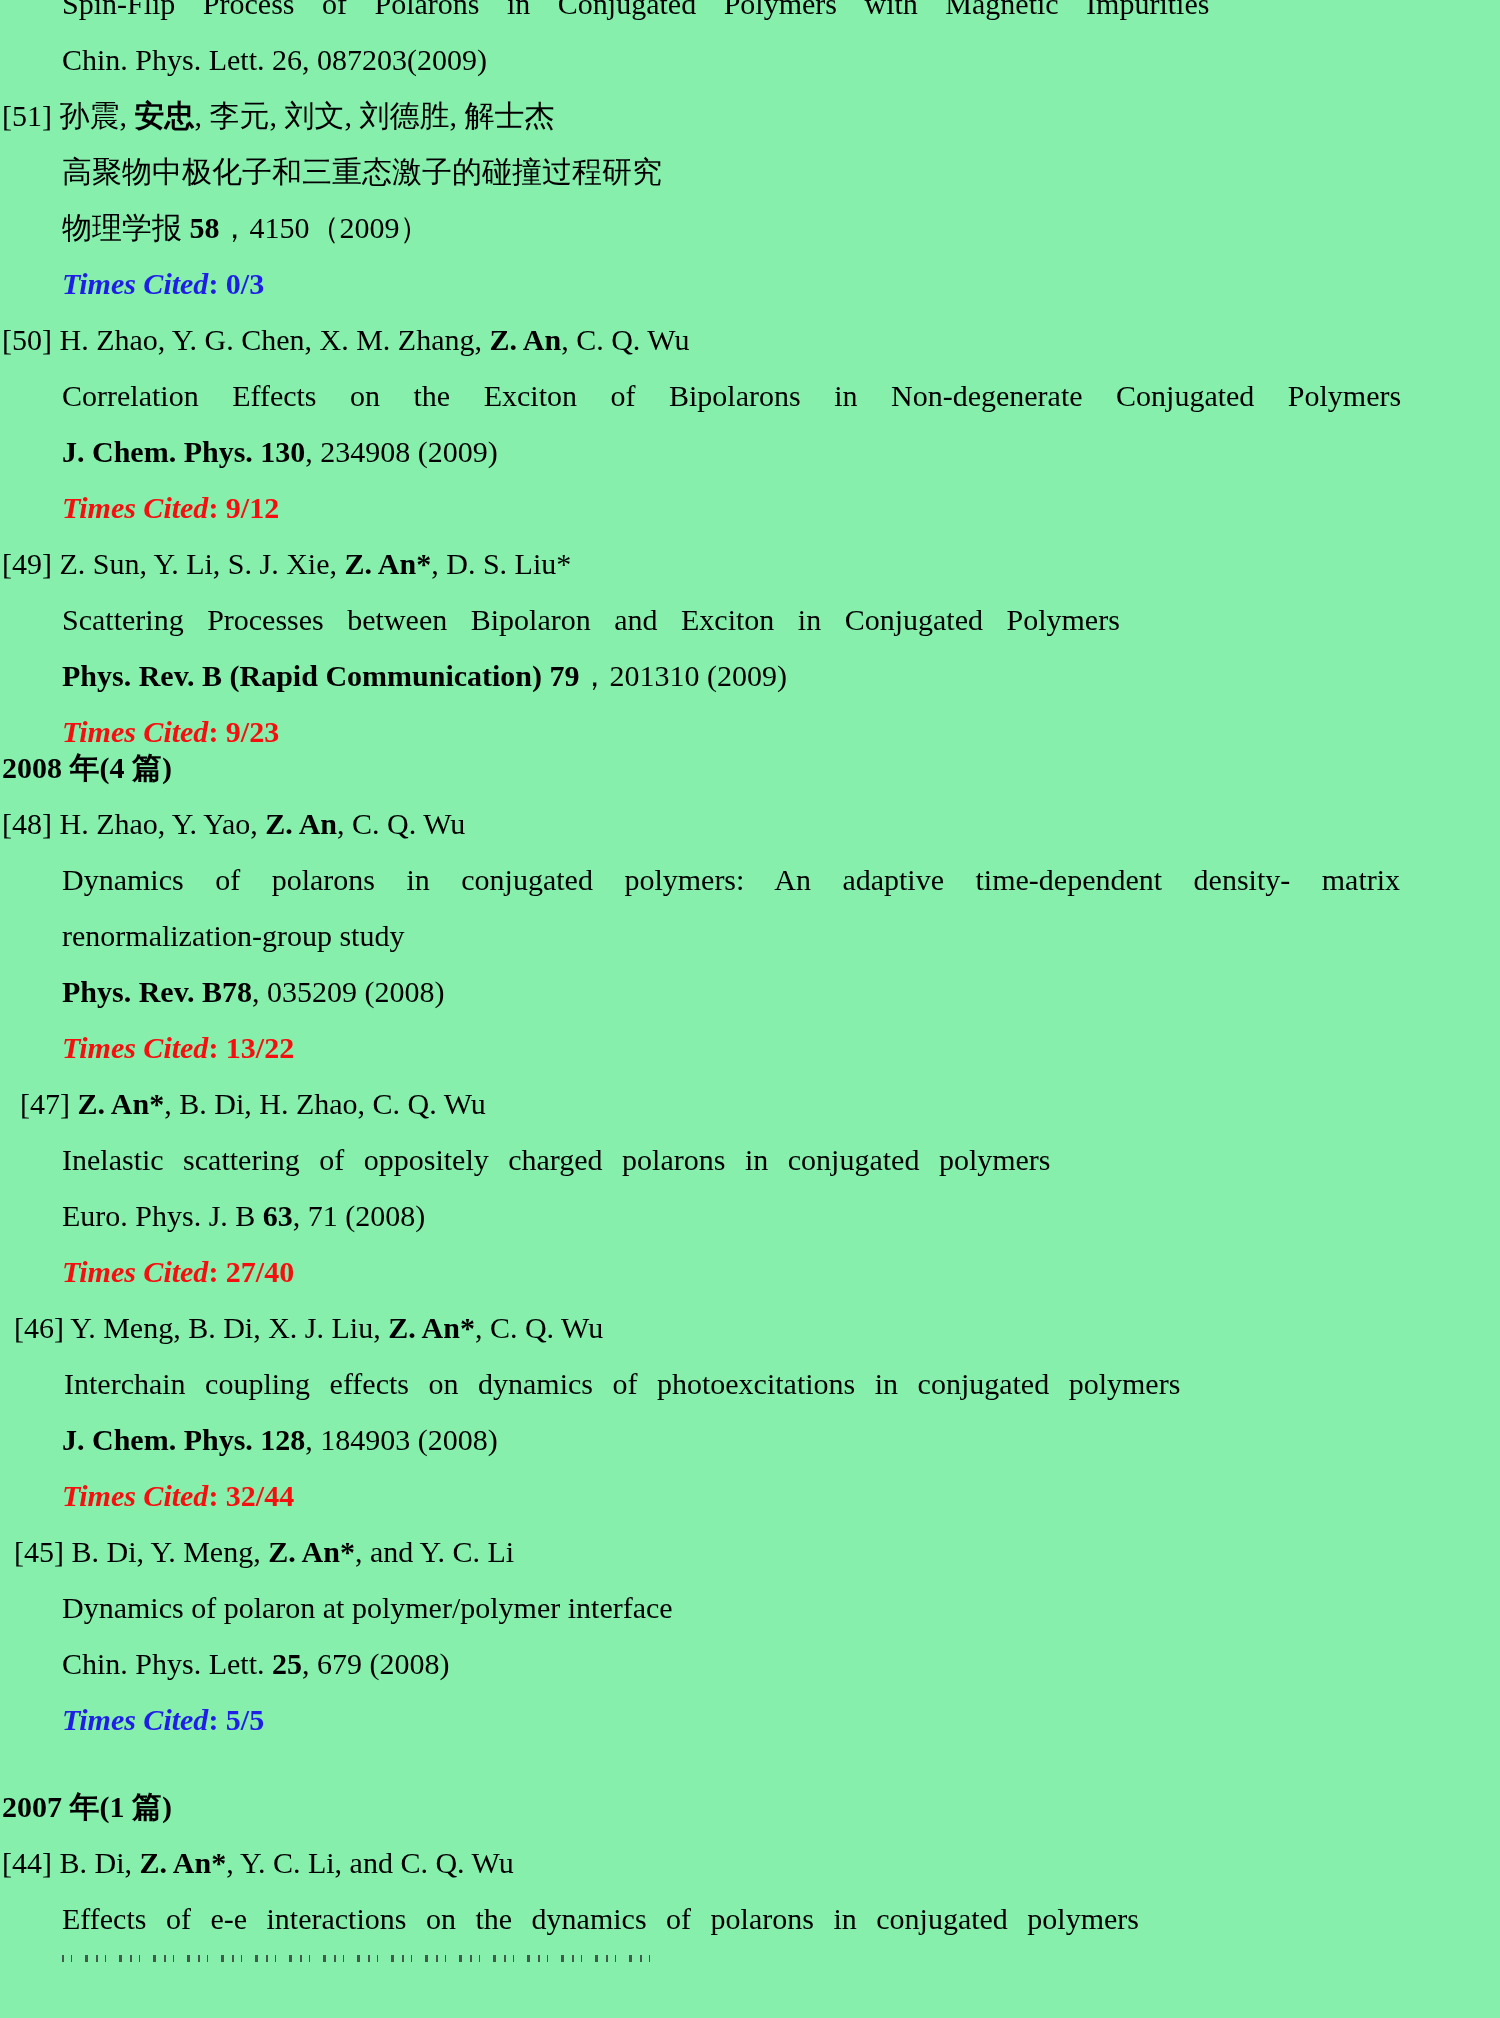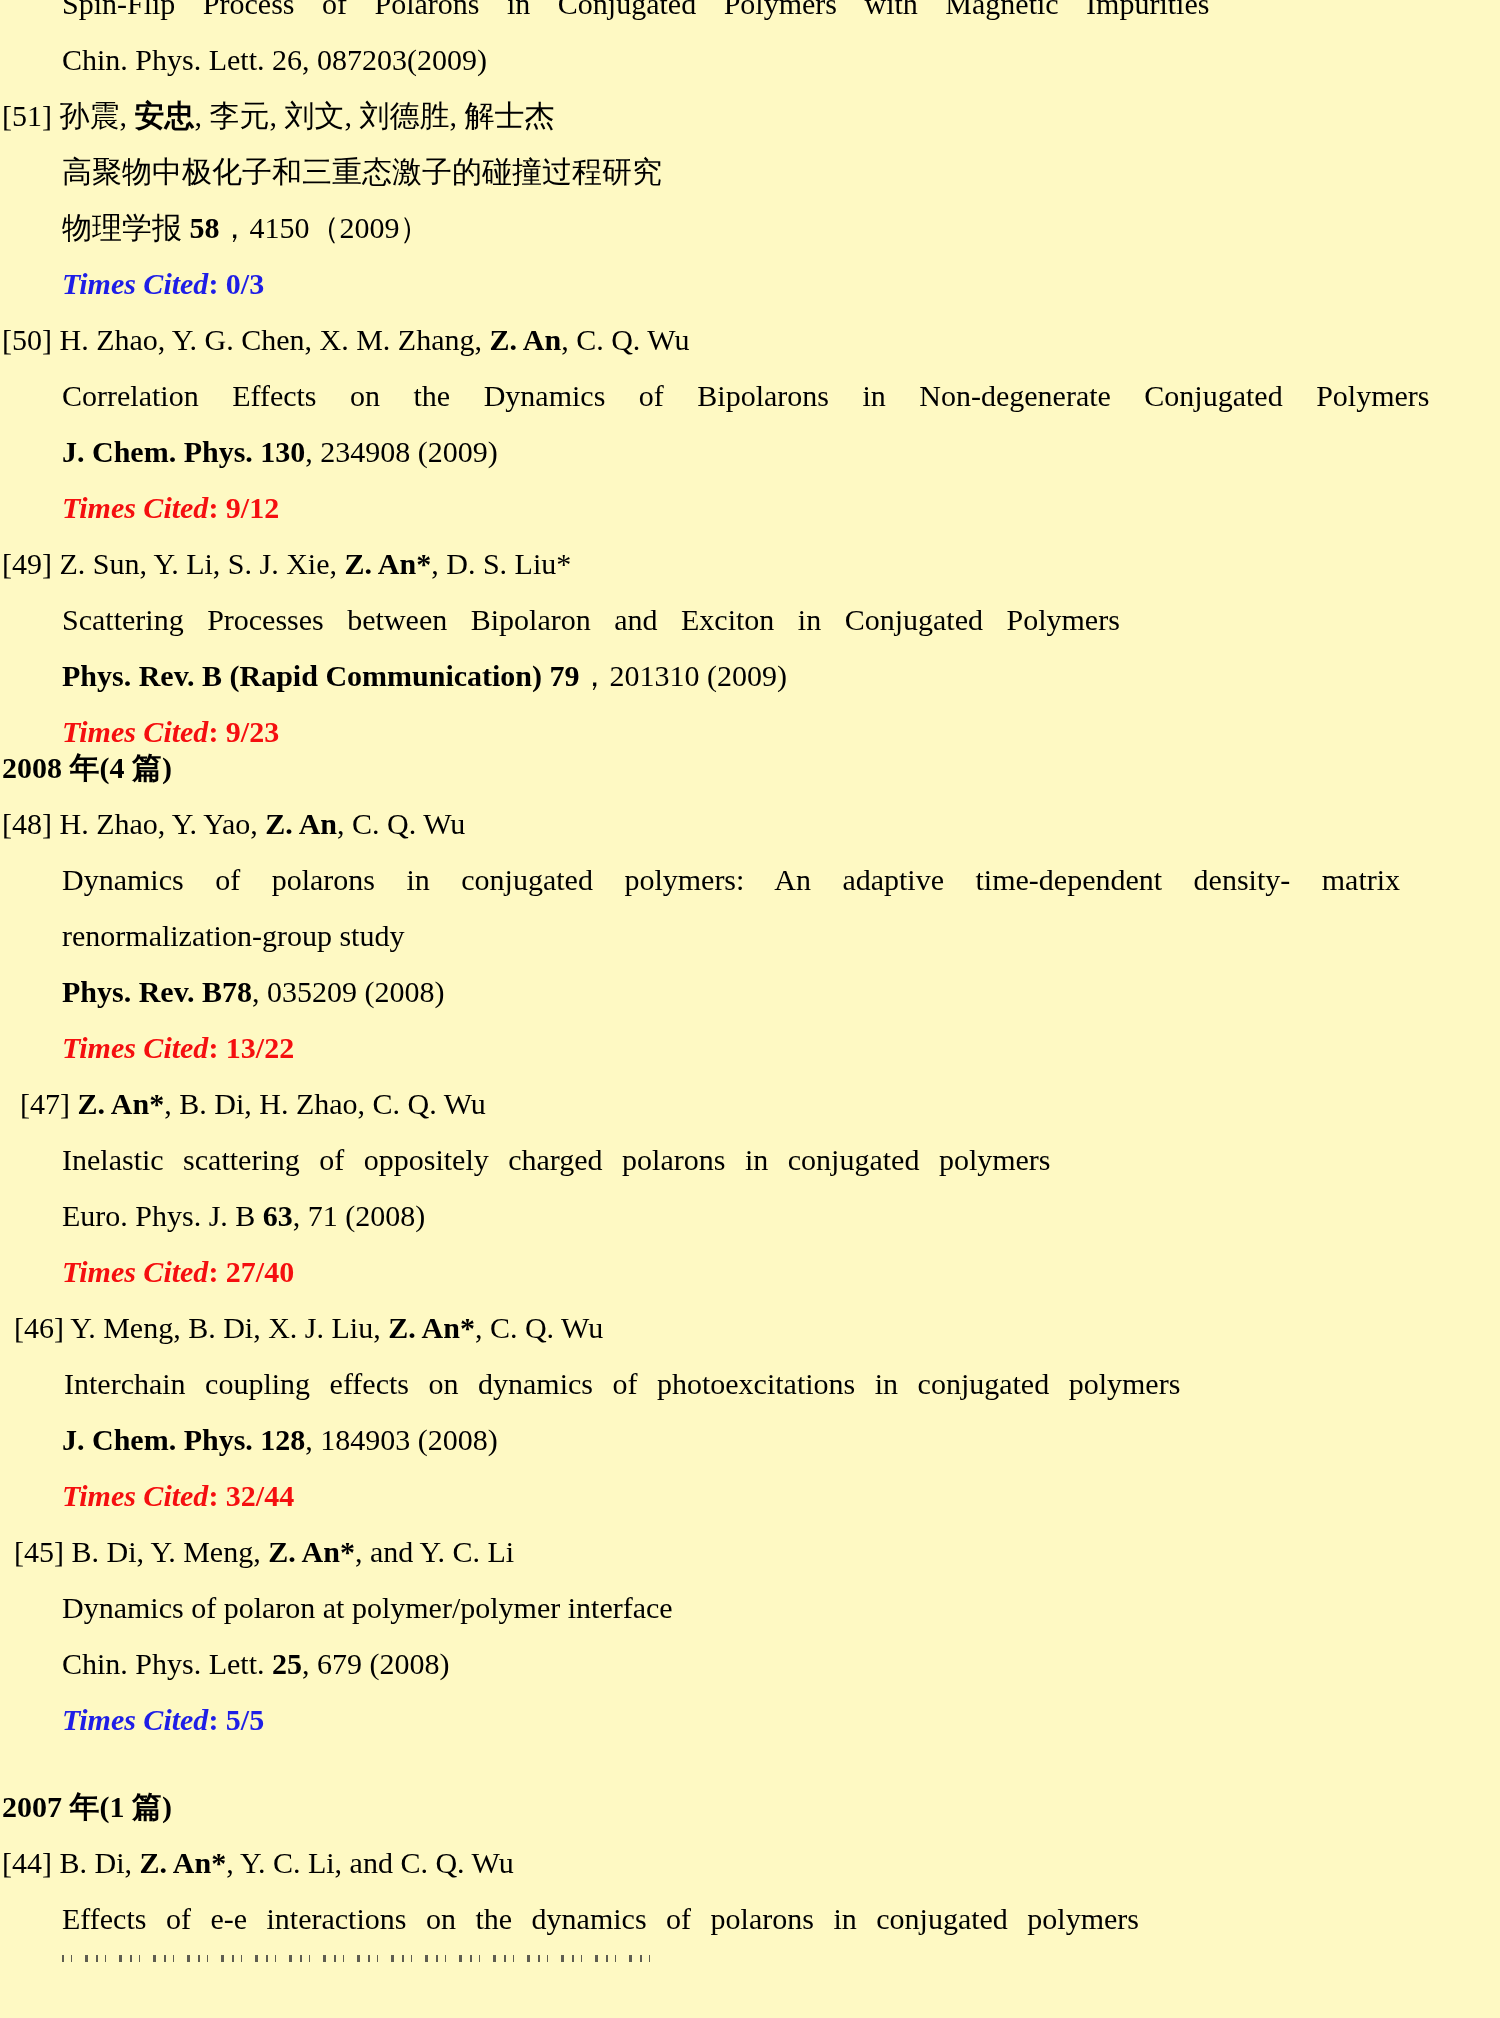--- a/index.html
+++ b/index.html
@@ -1,20 +1,20 @@
 <!DOCTYPE html>
 <html><head>
 <meta charset="utf-8">
 <style>
   html,body { margin:0; padding:0; background:#ffffff; }
   #page {
     position:relative;
     width:1500px; height:2018px;
     overflow:hidden;
-    background:#fef9c3;
+    background:#86efac;
     font-family:"Liberation Serif","DejaVu Serif",serif;
     font-size:30px;
     color:#000000;
   }
   #doc { margin-top:-24px; }
   .line {
     height:56px;
     line-height:56px;
     white-space:nowrap;
   }
@@ -35,21 +35,21 @@
 
 <div id="page">
   <div id="doc">
       <div class="line" style="margin-left: 62px; word-spacing: 20px;"><span class="">Spin-Flip Process of Polarons in Conjugated Polymers with Magnetic Impurities</span></div>
       <div class="line" style="margin-left: 62px;"><span class="">Chin. Phys. Lett. 26, 087203(2009)</span></div>
       <div class="line" style="margin-left: 2px;"><span class="">[51] 孙震, </span><span class="seg-b ">安忠</span><span class="">, 李元, 刘文, 刘德胜, 解士杰</span></div>
       <div class="line" style="margin-left: 62px;"><span class="">高聚物中极化子和三重态激子的碰撞过程研究</span></div>
       <div class="line" style="margin-left: 62px;"><span class="">物理学报 </span><span class="seg-b ">58</span><span class="">，4150（2009）</span></div>
       <div class="line" style="margin-left: 62px;"><span class="seg-b seg-i" style="color: rgb(30, 30, 230);">Times Cited</span><span class="seg-b " style="color: rgb(30, 30, 230);">: 0/3</span></div>
       <div class="line" style="margin-left: 2px;"><span class="">[50] H. Zhao, Y. G. Chen, X. M. Zhang, </span><span class="seg-b ">Z. An</span><span class="">, C. Q. Wu</span></div>
-      <div class="line" style="margin-left: 62px; word-spacing: 26px;"><span class="">Correlation Effects on the Dynamics of Bipolarons in Non-degenerate Conjugated Polymers</span></div>
+      <div class="line" style="margin-left: 62px; word-spacing: 26px;"><span class="">Correlation Effects on the Exciton of Bipolarons in Non-degenerate Conjugated Polymers</span></div>
       <div class="line" style="margin-left: 62px;"><span class="seg-b ">J. Chem. Phys. 130</span><span class="">, 234908 (2009)</span></div>
       <div class="line" style="margin-left: 62px;"><span class="seg-b seg-i" style="color: rgb(245, 15, 15);">Times Cited</span><span class="seg-b " style="color: rgb(245, 15, 15);">: 9/12</span></div>
       <div class="line" style="margin-left: 2px;"><span class="">[49] Z. Sun, Y. Li, S. J. Xie, </span><span class="seg-b ">Z. An*</span><span class="">, D. S. Liu*</span></div>
       <div class="line" style="margin-left: 62px; word-spacing: 16px;"><span class="">Scattering Processes between Bipolaron and Exciton in Conjugated Polymers</span></div>
       <div class="line" style="margin-left: 62px;"><span class="seg-b ">Phys. Rev. B (Rapid Communication) 79</span><span class="">，201310 (2009)</span></div>
       <div class="line" style="margin-left: 62px;"><span class="seg-b seg-i" style="color: rgb(245, 15, 15);">Times Cited</span><span class="seg-b " style="color: rgb(245, 15, 15);">: 9/23</span></div>
       <div class="line" style="margin-left: 2px; margin-top: -20px;"><span class="seg-b ">2008 年(4 篇)</span></div>
       <div class="line" style="margin-left: 2px;"><span class="">[48] H. Zhao, Y. Yao, </span><span class="seg-b ">Z. An</span><span class="">, C. Q. Wu</span></div>
       <div class="line" style="margin-left: 62px; word-spacing: 24px;"><span class="">Dynamics of polarons in conjugated polymers: An adaptive time-dependent density- matrix</span></div>
       <div class="line" style="margin-left: 62px;"><span class="">renormalization-group study</span></div>

